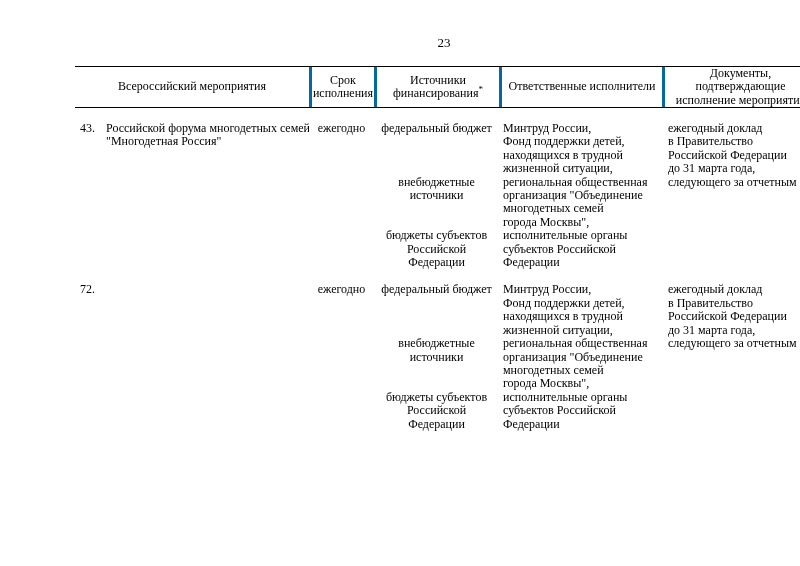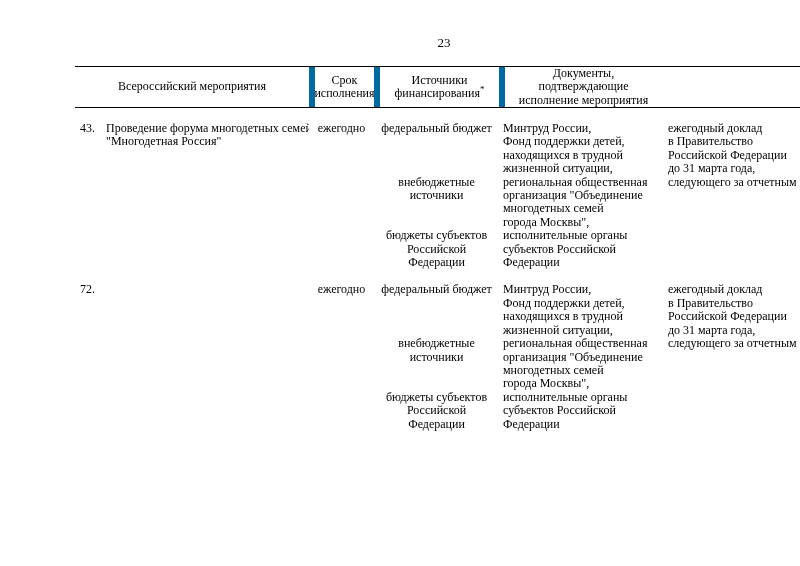--- a/index.html
+++ b/index.html
@@ -49,21 +49,21 @@
   }
   .hc {
     display: flex;
     align-items: center;
     justify-content: center;
     text-align: center;
     white-space: pre;
     box-sizing: border-box;
     overflow: hidden;
   }
-  .hc + .hc { border-left: 6px solid #0369a1; }
+  .hc + .hc { border-left: 3px solid #0369a1; }
   .hwrap { display: inline-block; text-align: center; }
   sup.fn {
     font-size: 9px;
     line-height: 0;
     vertical-align: super;
   }
   .trow {
     display: grid;
     grid-template-columns: 234px 65px 125px 163px 154px;
     margin-top: 14px;
@@ -90,29 +90,30 @@
   <div class="doc-table">
 
     <div class="thead">
       <div class="hc">Всероссийский мероприятия</div>
       <div class="hc">Срок
 исполнения</div>
       <div class="hc">
         <span class="hwrap"><span>Источники
 финансирования</span><sup class="fn">*</sup></span>
       </div>
+      <div class="hc">Ответственные исполнители</div>
       <div class="hc">Документы,
 подтверждающие
 исполнение мероприятия</div>
     </div>
 
     <div class="trow">
       <div class="bc cell-name">
         <span class="row-num">43.</span>
-        <span class="name-text">Проведение форума многодетных семей
+        <span class="name-text">Российской форума многодетных семей
 "Многодетная Россия"</span>
       </div>
       <div class="bc cell-term">ежегодно</div>
       <div class="bc cell-funding">федеральный бюджет
 
 
 
 внебюджетные
 источники
 

